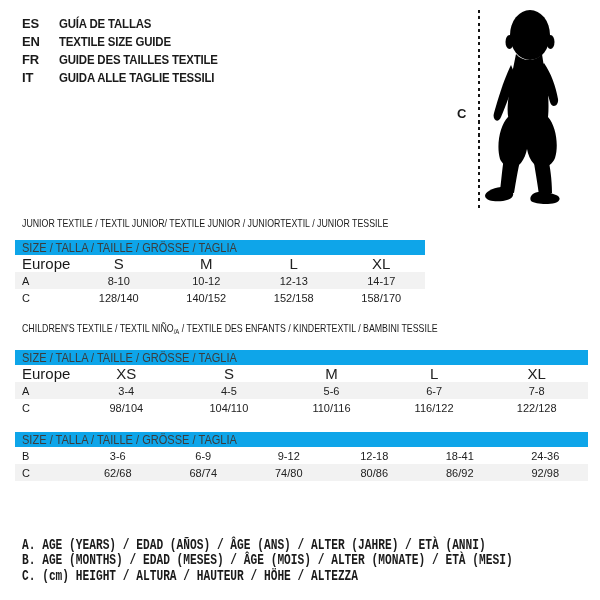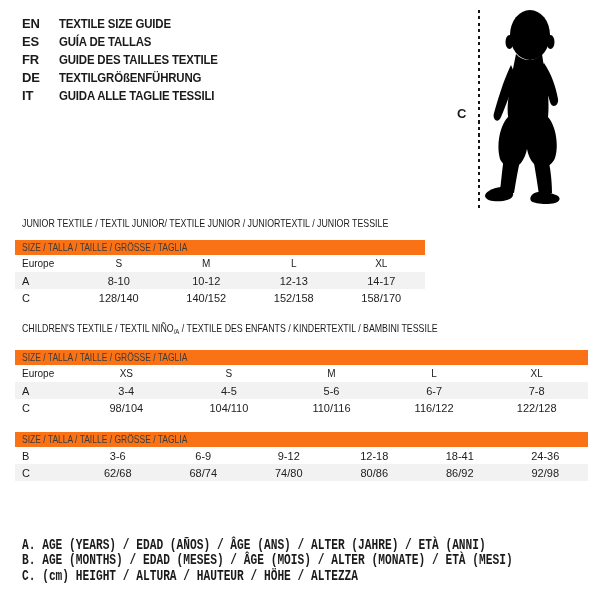--- a/index.html
+++ b/index.html
@@ -32,43 +32,40 @@
   .sec-t3{top:422px;width:573px;}
   .tbl-title{font-size:11px;font-weight:normal;padding-left:7px;line-height:14px;white-space:nowrap;}
   .tbl-title .t-sub{font-size:7.5px;vertical-align:-2px;}
   .sec-t1 table{margin-top:10px;}
   .sec-t2 table{margin-top:11px;}
   .sec-t3 table{margin-top:10px;}
   table{width:100%;border-collapse:collapse;table-layout:fixed;}
   col.lblcol{width:60px;}
   td{height:17px;font-size:11px;text-align:center;padding:0;vertical-align:middle;color:#222;}
   td.lbl{text-align:left;padding-left:7px;color:#1a1a1a;}
-  tr.sizebar td{background:#f97316;height:15px;font-size:10px;text-align:left;padding-left:7px;color:#3c3c3c;}
+  tr.sizebar td{background:#0ea5e9;height:15px;font-size:13px;text-align:left;padding-left:7px;color:#3c3c3c;}
   tr.alt td{background:#f2f2f2;}
-  tr.colhead td{font-size:10px;}
+  tr.colhead td{font-size:15px;}
 
   
   .footnotes{position:absolute;left:22px;top:538px;font-size:14px;font-weight:bold;font-family:Liberation Mono, monospace;}
   .footnote{line-height:15.4px;white-space:nowrap;}
 </style>
 </head>
 <body>
 
 <div class="lang-block">
   <div class="lang-row">
+    <span class="lang-code">ES</span><span class="cond88">GUÍA DE TALLAS</span>
+  </div>
+  <div class="lang-row">
     <span class="lang-code">EN</span><span class="cond88">TEXTILE SIZE GUIDE</span>
   </div>
   <div class="lang-row">
-    <span class="lang-code">ES</span><span class="cond88">GUÍA DE TALLAS</span>
-  </div>
-  <div class="lang-row">
     <span class="lang-code">FR</span><span class="cond88">GUIDE DES TAILLES TEXTILE</span>
-  </div>
-  <div class="lang-row">
-    <span class="lang-code">DE</span><span class="cond88">TEXTILGRÖßENFÜHRUNG</span>
   </div>
   <div class="lang-row">
     <span class="lang-code">IT</span><span class="cond88">GUIDA ALLE TAGLIE TESSILI</span>
   </div>
 </div>
 
 <div class="figure-line"></div>
 <div class="figure-c">C</div>
 <svg class="baby-svg" width="92" height="200" viewBox="0 0 92 200" xmlns="http://www.w3.org/2000/svg">
   <g fill="#000000">

